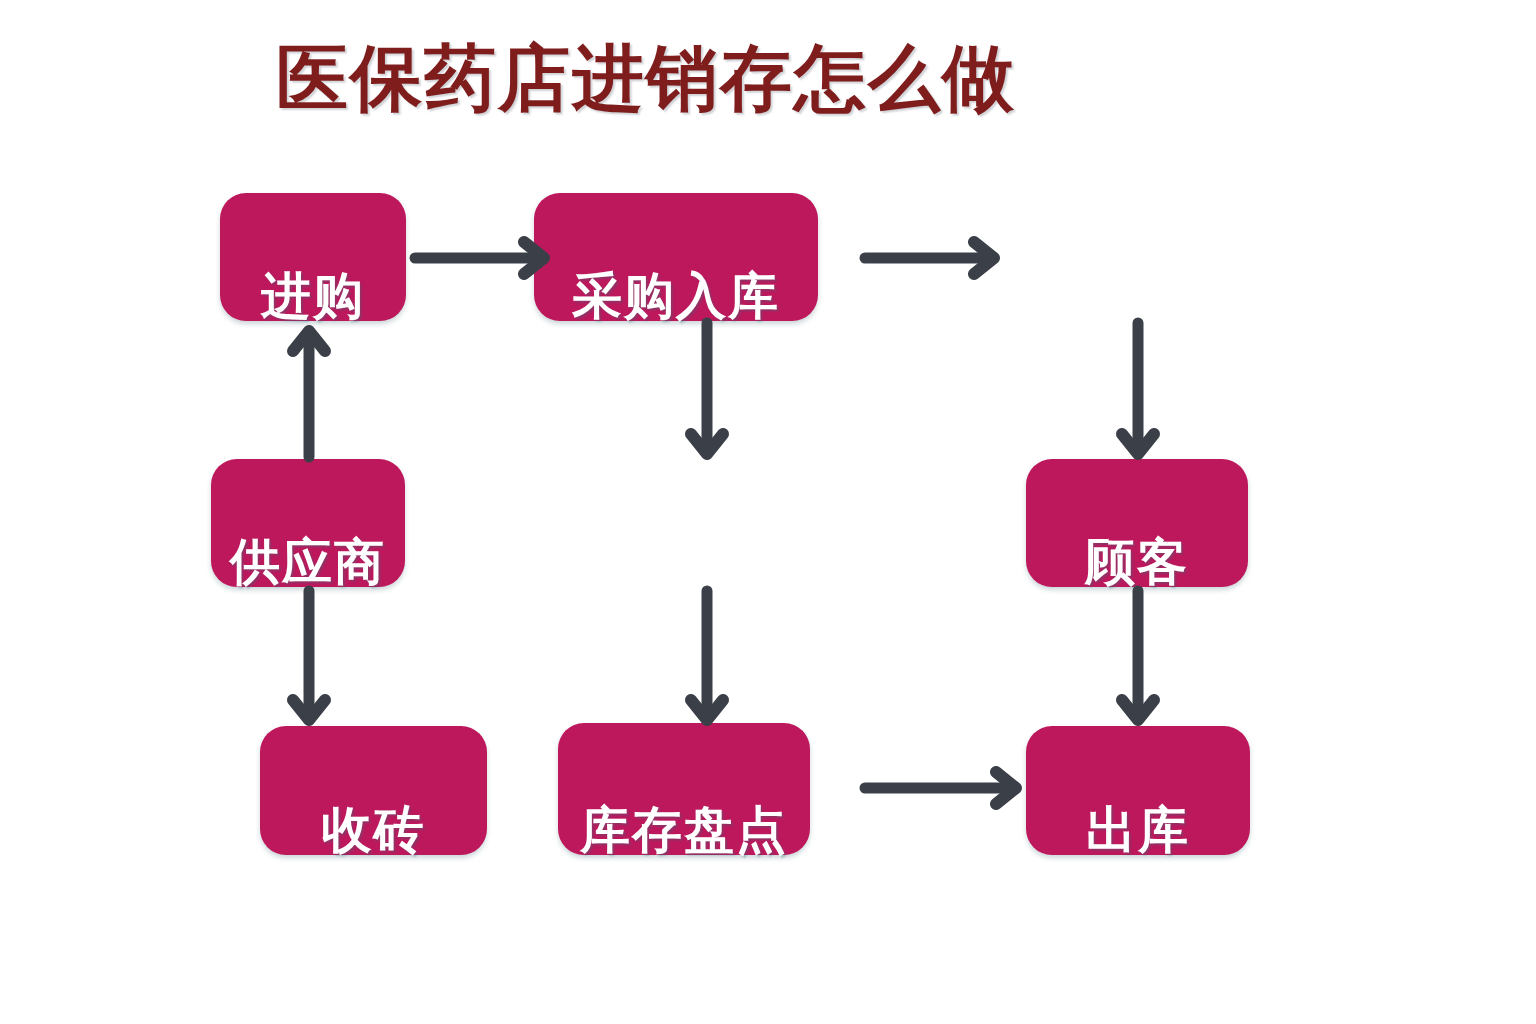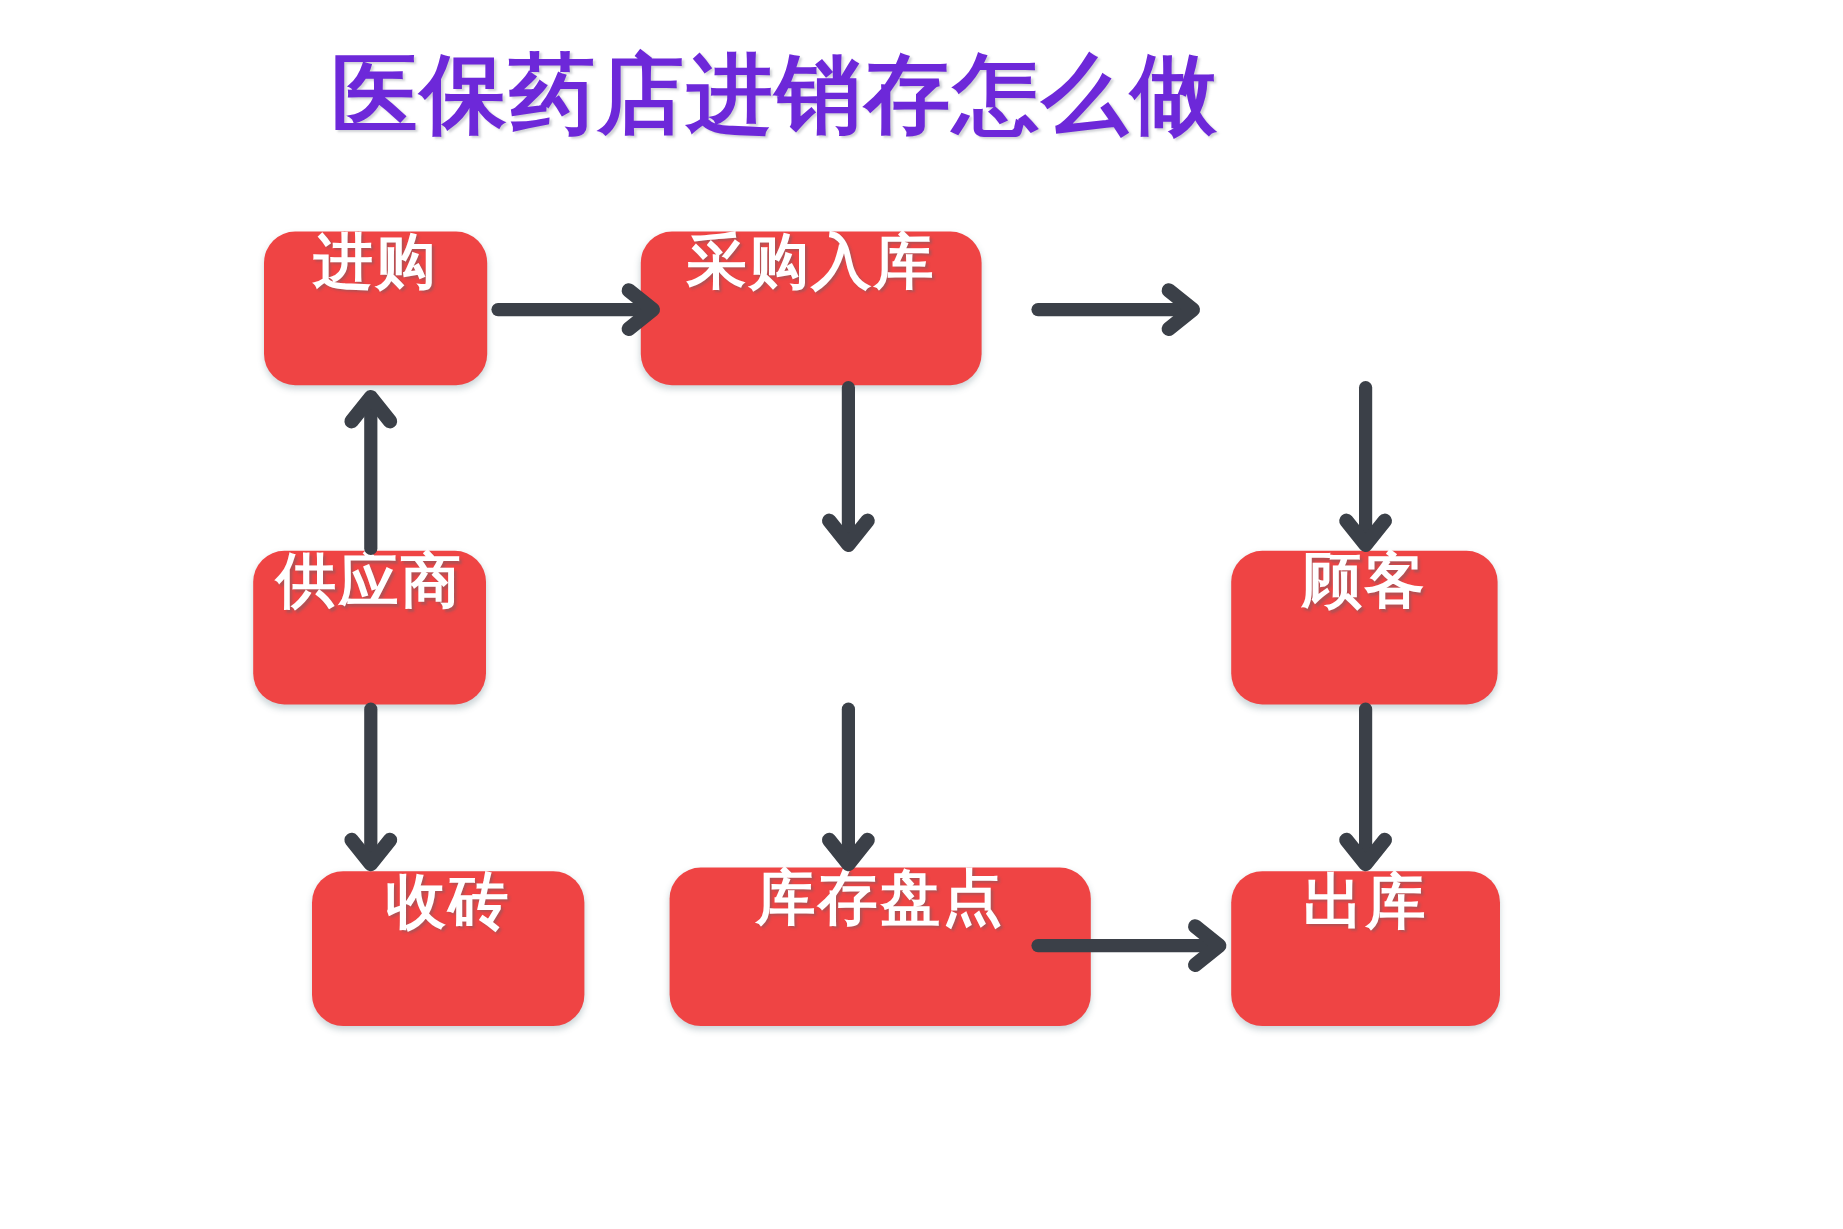--- a/index.html
+++ b/index.html
@@ -22,34 +22,34 @@
   
   #chart-title {
     position: absolute;
     left: 0;
     top: 42px;
     width: 1292px;
     text-align: center;
     font-size: 72px;
     font-weight: 700;
     letter-spacing: 2px;
-    color: #6d28d9;
+    color: #7f1d1d;
     line-height: 1.0;
     text-shadow: 2px 2px 2px rgba(150,155,165,0.45);
     white-space: nowrap;
   }
 
   
   .node {
     position: absolute;
-    background: #ef4444;
+    background: #be185d;
     border-radius: 26px;
     box-shadow: 0 3px 5px rgba(90,120,128,0.30);
     display: flex;
-    align-items: flex-start;
+    align-items: flex-end;
     justify-content: center;
     box-sizing: border-box;
   }
   .node .node-label {
     color: #ffffff;
     font-weight: 700;
     font-size: 50px;
     letter-spacing: 2px;
     line-height: 1;
     white-space: nowrap;
@@ -84,21 +84,21 @@
 
 
   <div class="node" id="node-guke" style="left:1026px; top:459px; width:222px; height:128px;">
     <span class="node-label">顾客</span>
   </div>
 
   <div class="node" id="node-shouzhuan" style="left:220px; top:726px; width:227px; height:129px;margin-left:40px;">
     <span class="node-label">收砖</span>
   </div>
 
-  <div class="node" id="node-kucunpandian" style="left:558px; top:723px; width:351px; height:132px;">
+  <div class="node" id="node-kucunpandian" style="left:558px; top:723px; width:252px; height:132px;">
     <span class="node-label">库存盘点</span>
   </div>
 
   <div class="node" id="node-chuku" style="left:1026px; top:726px; width:224px; height:129px;">
     <span class="node-label">出库</span>
   </div>
 
   <div class="arrow" style="left:412px; top:238px; width:142px; height:40px;">
     <svg width="142" height="40" viewBox="0 0 142 40">
       <line x1="3" y1="20" x2="118" y2="20" stroke="#3b4048" stroke-width="11" stroke-linecap="round"></line>

